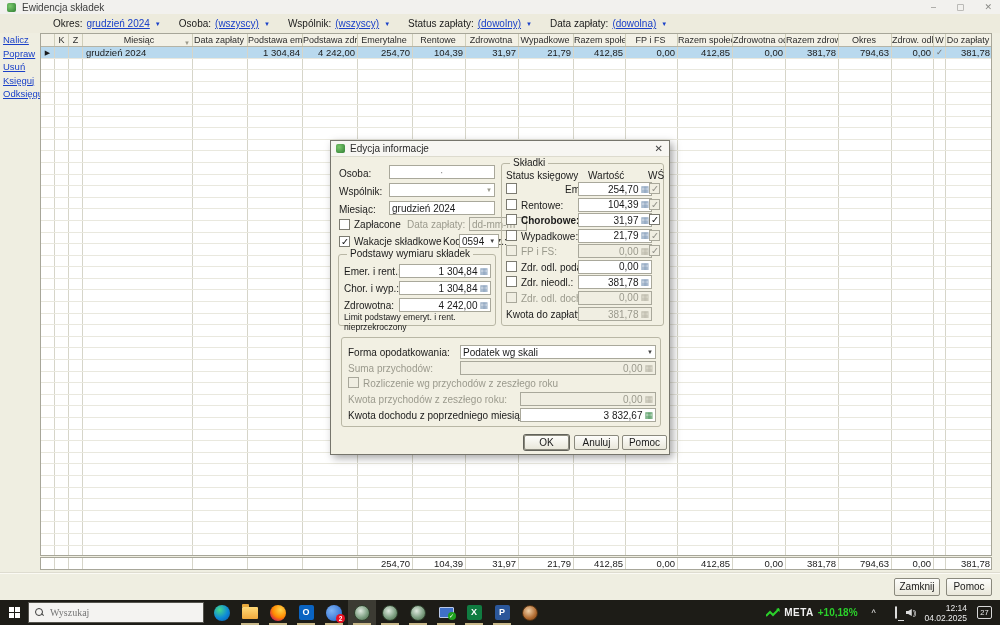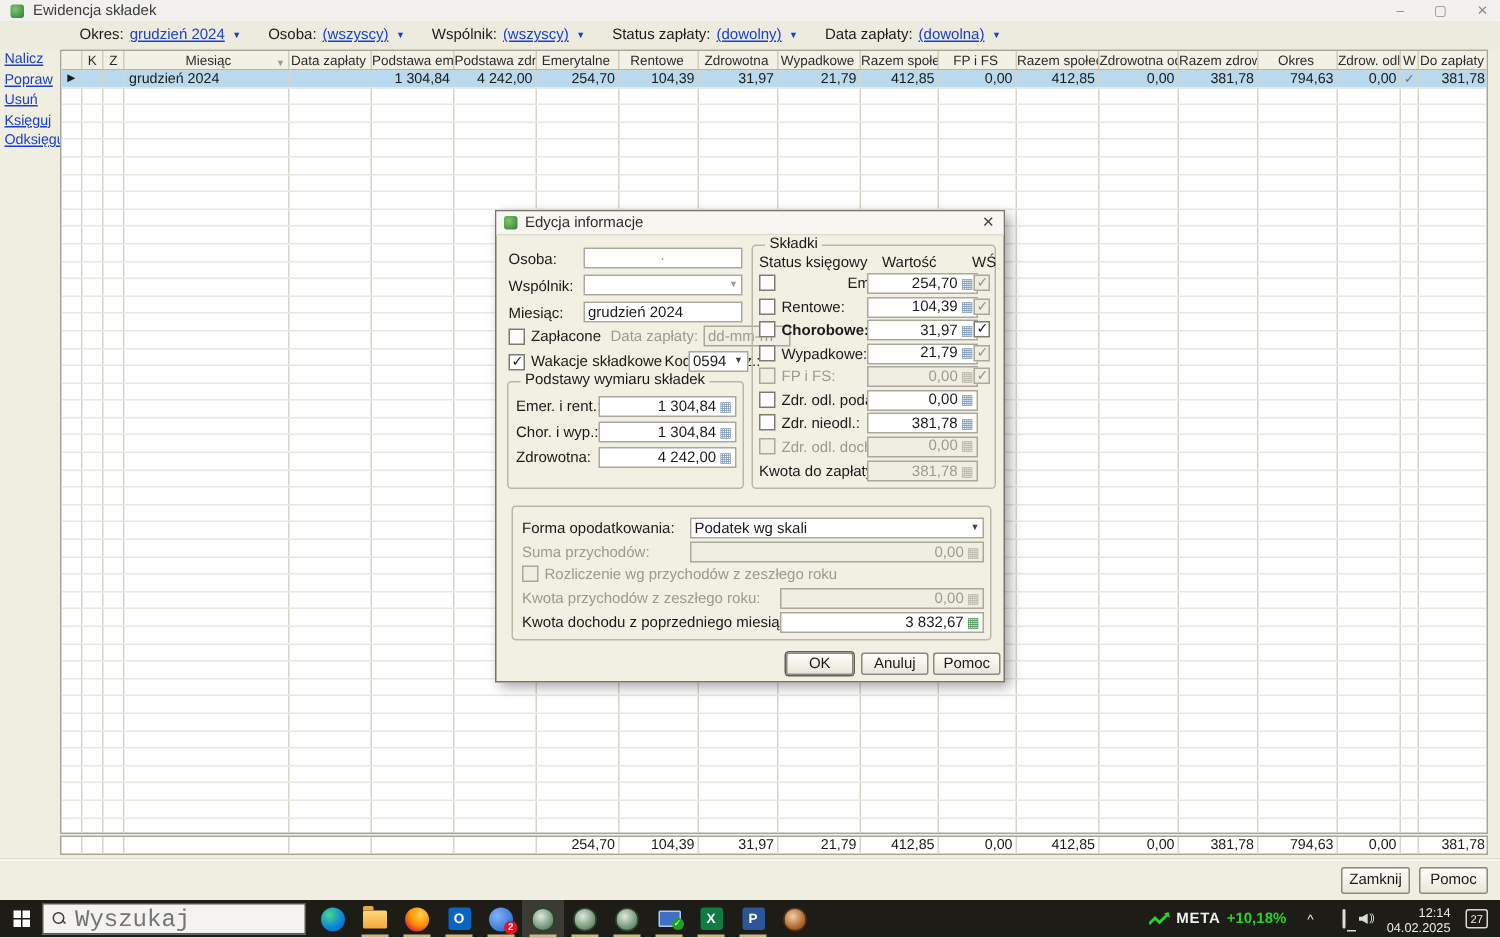--- a/index.html
+++ b/index.html
@@ -69,21 +69,21 @@
   .dlg-btns .btn { position:absolute; width:45px; height:15px; line-height:13px; font-size:10px; }
   .btn.default { box-shadow:0 0 0 1px #62625a; }
   .redact { position:absolute; color:#888; }
 
   
   .taskbar { position:absolute; left:0; top:600px; width:1000px; height:25px; background:#1d1c17; display:flex; align-items:center; }
   .start { width:28px; height:25px; display:flex; align-items:center; justify-content:center; cursor:pointer; }
   .winlogo { width:11px; height:11px; display:grid; grid-template-columns:5px 5px; grid-template-rows:5px 5px; gap:1px; }
   .winlogo i { background:#fff; }
   .searchbox { width:176px; height:21px; background:#f4f3f1; border:1px solid #55544e; display:flex; align-items:center; padding-left:6px; gap:6px; }
-  .searchbox input { border:none; background:transparent; outline:none; font-size:16px; width:120px; font-family:Liberation Mono, monospace; color:#333; }
+  .searchbox input { border:none; background:transparent; outline:none; font-size:10px; width:120px; font-family:Liberation Serif, serif; color:#333; }
   .mag { position:relative; width:9px; height:9px; }
   .mag::before { content:""; position:absolute; left:0; top:0; width:6px; height:6px; border:1.3px solid #3c3c3c; border-radius:50%; }
   .mag::after { content:""; position:absolute; left:6px; top:6px; width:3px; height:1.3px; background:#3c3c3c; transform:rotate(45deg); }
   .tb-icons { display:flex; height:25px; margin-left:4px; }
   .slot { position:relative; width:28px; height:25px; display:flex; align-items:center; justify-content:center; cursor:pointer; }
   .slot.active { background:#3c3b33; }
   .slot .runbar { position:absolute; bottom:0; left:5px; width:18px; height:2px; background:#c9b98a; }
   .ico-round { width:16px; height:16px; border-radius:50%; }
   .edge { background:radial-gradient(circle at 35% 30%, #45d98c, #0c88d8 55%, #0a57a0); }
   .ffx { background:radial-gradient(circle at 65% 30%, #ffd54a, #ff8a00 50%, #c20066 90%); }
@@ -1233,20 +1233,21 @@
           <div class="fld" style="left: 60px; top: 26px; width: 92px;">
             <span>1 304,84</span>
             <span class="calc">▦</span>
           </div>
           <span class="dlbl" style="left: 5px; top: 45px;">Zdrowotna:</span>
           <div class="fld" style="left: 60px; top: 43px; width: 92px;">
             <span>4 242,00</span>
             <span class="calc">▦</span>
           </div>
         </div>
+      <span class="dlbl" style="left:5px;top:57px;font-size:8.6px">Limit podstawy emeryt. i rent. nieprzekroczony</span>
     </div>
 
     <div class="grp" style="left:170px;top:22px;width:163px;height:163px">
       <span class="grp-title">Składki</span>
       <span class="dlbl" style="left:4px;top:6px">Status księgowy</span>
       <span class="dlbl" style="left:86px;top:6px">Wartość</span>
       <span class="dlbl" style="left:146px;top:6px">WŚ</span>
       <div id="skladki-rows" style="position:absolute;left:0;top:18px;width:100%">
           <div class="sk-row">
             <span class="chk" style="left: 4px; top: 1px;"></span>

